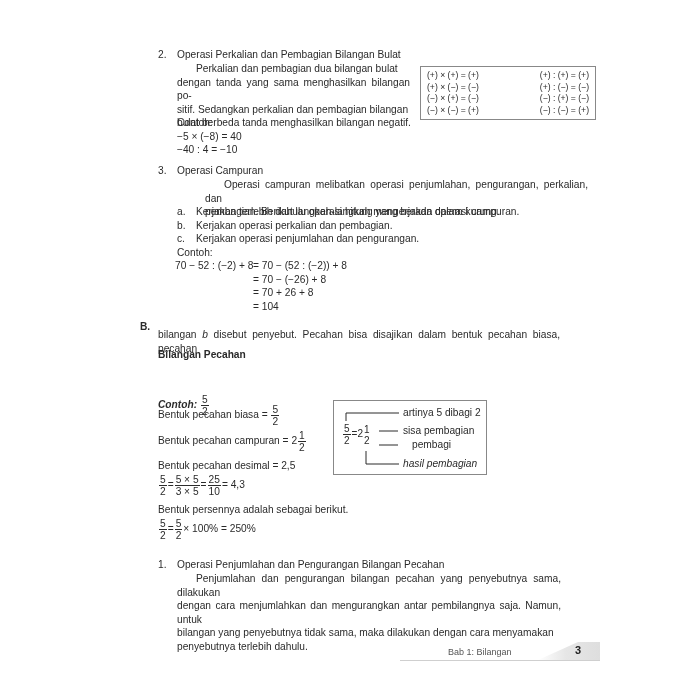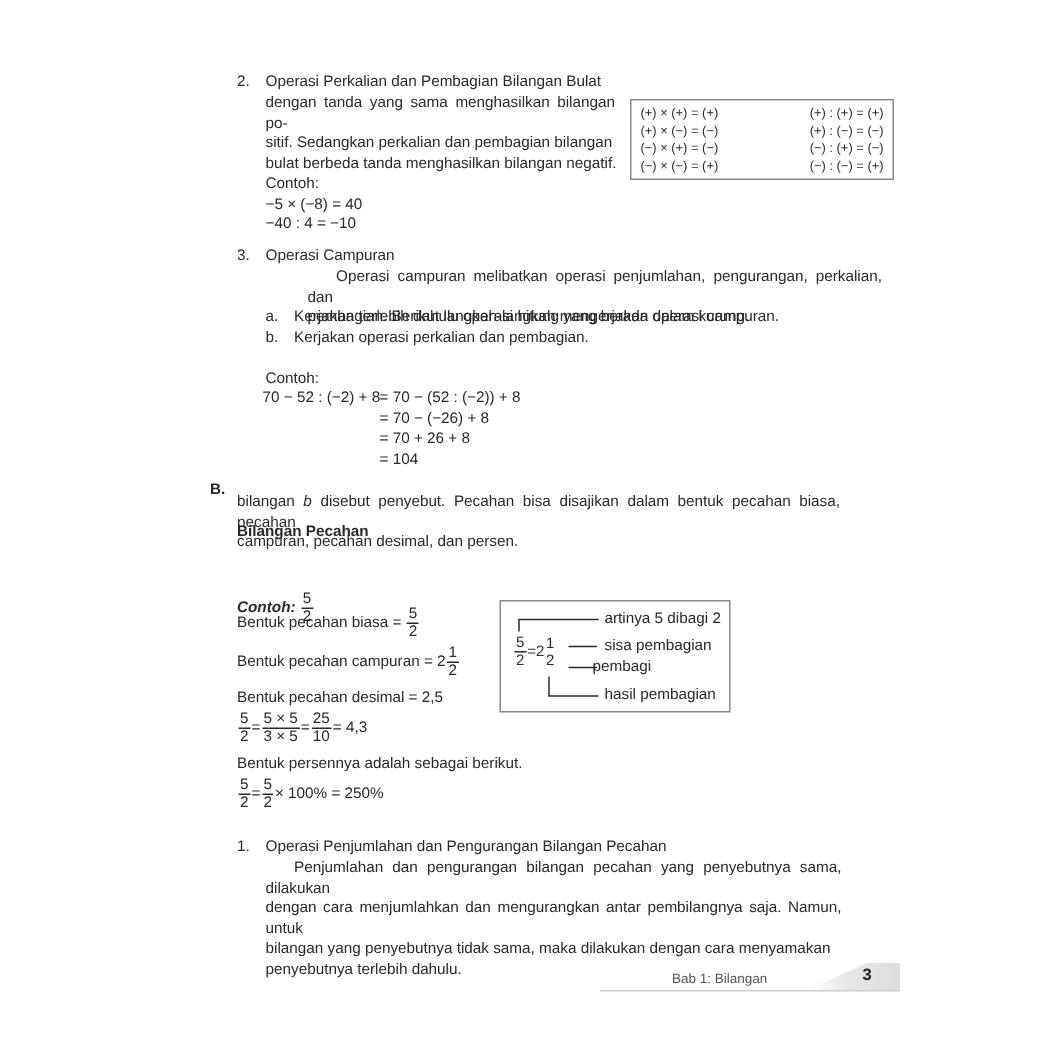--- a/index.html
+++ b/index.html
@@ -22,20 +22,21 @@
   .footer-line { height:1px; background:#cfcfcf; }
   .footer-tab { background:linear-gradient(90deg, #ffffff 0%, #e6e6e6 45%, #dedede 100%); clip-path:polygon(40px 0, 100% 0, 100% 100%, 0 100%); }
 </style>
 </head>
 <body>
 
 <div class="abs line" style="left:158px;top:48px;">2.</div>
 <div class="abs line" style="left:177px;top:48px;">Operasi Perkalian dan Pembagian Bilangan Bulat</div>
 
 <div class="abs" style="left:177px;top:62px;width:233px;">
+  <div class="just" style="text-indent:19px;">Perkalian dan pembagian dua bilangan bulat</div>
   <div class="just">dengan tanda yang sama menghasilkan bilangan po-</div>
   <div class="just">sitif. Sedangkan perkalian dan pembagian bilangan</div>
   <div class="line">bulat berbeda tanda menghasilkan bilangan negatif.</div>
 </div>
 <div class="abs line" style="left:177px;top:116px;">Contoh:</div>
 <div class="abs line" style="left:177px;top:130px;">−5 × (−8) = 40</div>
 <div class="abs line" style="left:177px;top:143px;">−40 : 4 = −10</div>
 
 <div class="abs signtbl" style="left:420px;top:66px;width:162px;">
   <div class="row">
@@ -58,36 +59,36 @@
 
 <div class="abs line" style="left:158px;top:164px;">3.</div>
 <div class="abs line" style="left:177px;top:164px;">Operasi Campuran</div>
 <div class="abs" style="left:177px;top:178px;width:383px;margin-left:28px;">
   <div class="just" style="text-indent:19px;">Operasi campuran melibatkan operasi penjumlahan, pengurangan, perkalian, dan</div>
   <div class="line">pembagian. Berikut langkah-langkah mengerjakan operasi campuran.</div>
 </div>
 <div class="abs" style="left:177px;top:205px;">
   <div class="line"><span style="display:inline-block;width:19px;">a.</span><span>Kerjakan terlebih dahulu operasi hitung yang berada dalam kurung.</span></div>
   <div class="line"><span style="display:inline-block;width:19px;">b.</span><span>Kerjakan operasi perkalian dan pembagian.</span></div>
+  <div class="line"><span style="display:inline-block;width:19px;">c.</span><span>Kerjakan operasi penjumlahan dan pengurangan.</span></div>
 </div>
 <div class="abs line" style="left:177px;top:246px;">Contoh:</div>
 <div class="abs line" style="left:175px;top:259px;">70 − 52 : (−2) + 8</div>
 <div class="abs" style="left:253px;top:259px;">
   <div class="line">= 70 − (52 : (−2)) + 8</div>
   <div class="line">= 70 − (−26) + 8</div>
   <div class="line">= 70 + 26 + 8</div>
   <div class="line">= 104</div>
 </div>
 
 <div class="abs line bold" style="left:140px;top:320px;">B.</div>
 <div class="abs line bold" style="left:158px;top:320px;margin-top:28px;">Bilangan Pecahan</div>
 
 <div class="abs" style="left:158px;top:328px;width:402px;">
   <div class="just"><span>bilangan</span> <span class="ital">b</span> <span>disebut penyebut. Pecahan bisa disajikan dalam bentuk pecahan biasa, pecahan</span></div>
-  <div class="line">campuran, pecahan desimal, dan persen.</div>
 </div>
 
 <div class="abs line" style="left:158px;top:394px;">
   <span class="ital bold">Contoh:</span>
   <span class="frac"><span class="num">5</span><span>2</span></span>
 </div>
 <div class="abs line" style="left:158px;top:404px;">
   <span>Bentuk pecahan biasa =</span>
   <span class="frac"><span class="num">5</span><span>2</span></span>
 </div>
@@ -109,22 +110,22 @@
     <path d="M12 20 V12 H65" stroke="#2a2a2a" stroke-width="1" fill="none"></path>
     <path d="M45 30 H64" stroke="#2a2a2a" stroke-width="1" fill="none"></path>
     <path d="M45 44 H64" stroke="#2a2a2a" stroke-width="1" fill="none"></path>
     <path d="M32 50 V63 H65" stroke="#2a2a2a" stroke-width="1" fill="none"></path>
   </svg>
   <div class="abs line" style="left:8px;top:22px;font-size:10px;">
     <span class="frac"><span class="num">5</span><span>2</span></span><span>=</span><span>2</span><span class="frac" style="margin-left:0;"><span class="num" style="border-bottom:none;">1</span><span>2</span></span>
   </div>
   <div class="abs line" style="left:69px;top:5px;text-align:center;">artinya 5 dibagi 2</div>
   <div class="abs line" style="left:69px;top:23px;">sisa pembagian</div>
-  <div class="abs line" style="left:61px;top:37px;">pembagi</div>
-  <div class="abs line" style="left:69px;top:56px;">hasil pembagian</div>
+  <div class="abs line" style="left:78px;top:37px;">pembagi</div>
+  <div class="abs line" style="left:69px;top:56px;font-style:italic;">hasil pembagian</div>
 </div>
 
 <div class="abs line" style="left:158px;top:558px;">1.</div>
 <div class="abs line" style="left:177px;top:558px;">Operasi Penjumlahan dan Pengurangan Bilangan Pecahan</div>
 <div class="abs" style="left:177px;top:572px;width:384px;">
   <div class="just" style="text-indent:19px;">Penjumlahan dan pengurangan bilangan pecahan yang penyebutnya sama, dilakukan</div>
   <div class="just">dengan cara menjumlahkan dan mengurangkan antar pembilangnya saja. Namun, untuk</div>
   <div class="just">bilangan yang penyebutnya tidak sama, maka dilakukan dengan cara menyamakan</div>
   <div class="line">penyebutnya terlebih dahulu.</div>
 </div>

